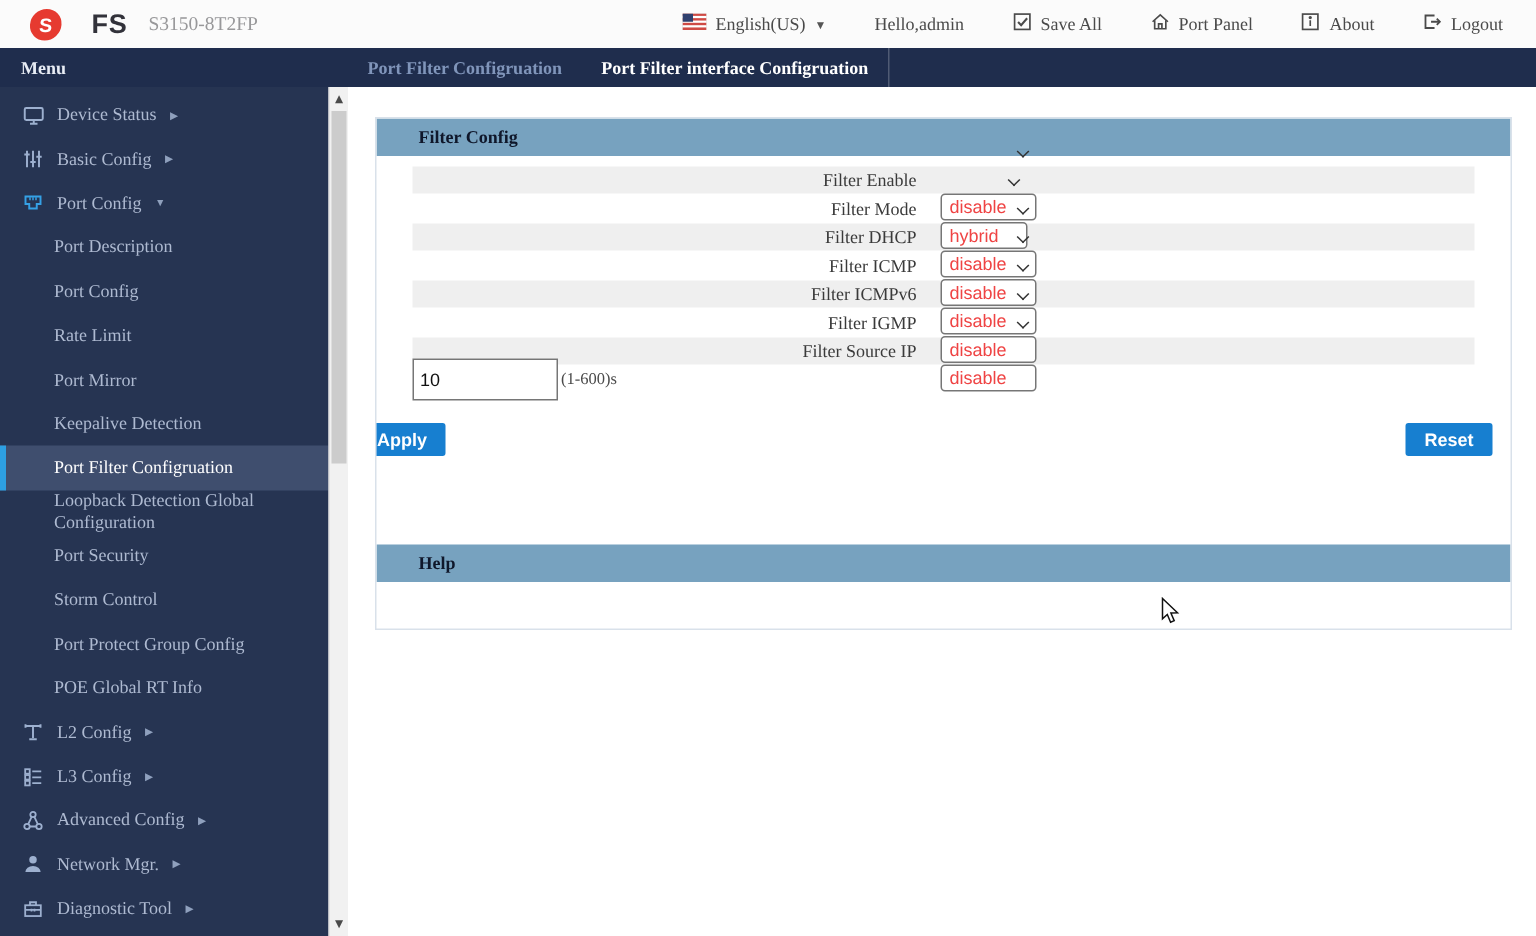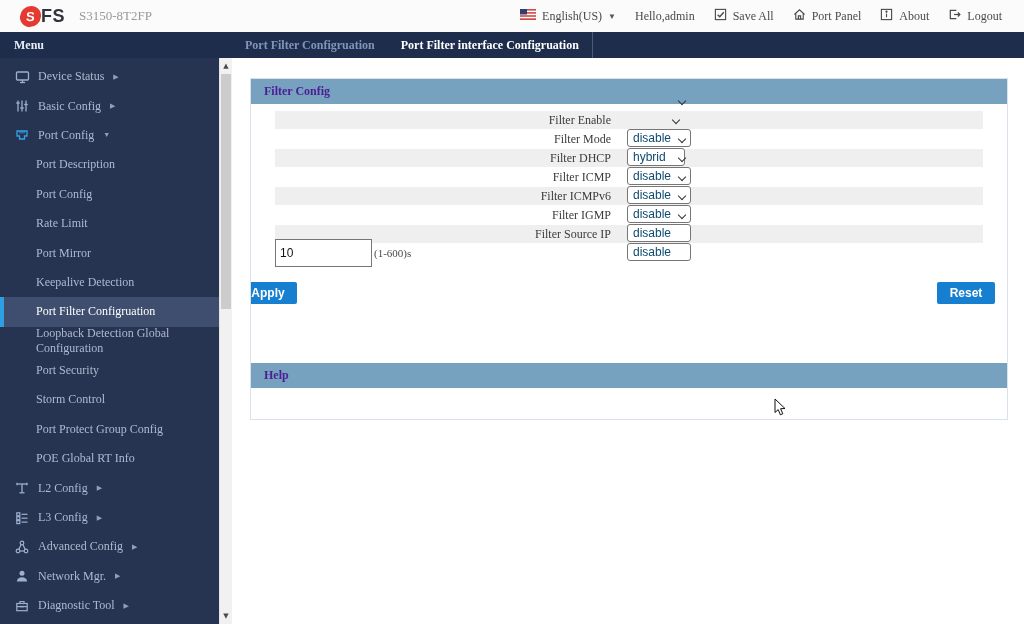--- a/index.html
+++ b/index.html
@@ -15,26 +15,26 @@
     padding-left:20px;
   }
   .logo-circle {
     width:21px; height:21px; border-radius:50%; background:#e63a30;
     color:#fff; font-family:"Liberation Sans",sans-serif; font-weight:bold;
     font-size:13px; display:flex; align-items:center; justify-content:center;
     transform:skewX(-4deg);
   }
   .logo-fs {
     font-family:"Liberation Sans",sans-serif; font-weight:bold;
-    font-size:18px; color:#32323a; margin-left:0; letter-spacing:0.5px;
+    font-size:18px; color:#32323a; margin-left:20px; letter-spacing:0.5px;
   }
   .model { font-size:13px; color:#98989a; margin-left:14px; }
   .top-right {
     margin-left:auto; margin-right:22px; display:flex; align-items:center;
-    gap:19px; font-size:12px; color:#4a4a4a;
+    gap:32px; font-size:12px; color:#4a4a4a;
   }
   .top-item { display:flex; align-items:center; gap:6px; cursor:pointer; white-space:nowrap; }
   .caret { font-size:8px; color:#555; }
 
   
   .menubar {
     height:26px; background:#1f2d4d; position:relative;
     display:flex; align-items:center;
   }
   .menu-label { color:#e8edf5; font-weight:bold; font-size:12px; margin-left:14px; }
@@ -85,36 +85,36 @@
     background:#cccccc; cursor:pointer;
   }
 
   
   .content { flex:1; background:#fff; position:relative; }
   .panel {
     margin:20px 16px 0 18px; border:1px solid #d9e1ea; height:342px;
     overflow:hidden;
   }
   .section-head {
-    height:25px; background:#77a2bf; color:#4c1d95; font-weight:bold;
-    font-size:12px; line-height:25px; padding-left:13px;
+    height:25px; background:#77a2bf; color:#0f172a; font-weight:bold;
+    font-size:12px; line-height:25px; padding-left:28px;
   }
   .form { padding:7px 24px 0 24px; }
   .frow {
     display:flex; align-items:center; height:18px; margin-bottom:1px;
     font-size:12px; color:#3a3a3a;
   }
   .frow.alt { background:#efefef; }
   .flabel { width:352px; text-align:right; padding-right:16px; flex-shrink:0; }
   .selwrap { position:relative; display:inline-block; }
   .selwrap select {
     -webkit-appearance:none; appearance:none;
     font-family:"Liberation Sans",sans-serif; font-size:12px;
     height:18px; padding:0 18px 0 5px; border:1px solid #767676;
-    border-radius:3px; background:#fff; color:#0c4a6e; cursor:pointer;margin-top:36px;
+    border-radius:3px; background:#fff; color:#ef4444; cursor:pointer;margin-top:36px;
   }
   .selwrap::after {
     content:""; position:absolute; right:6px; top:5px; width:5px; height:5px;
     border-right:1.4px solid #333; border-bottom:1.4px solid #333;
     transform:rotate(45deg); pointer-events:none;
   }
   .frow input[type="text"] {
     width:97px; height:17px; border:1px solid #767676; border-radius:0;
     font-family:"Liberation Sans",sans-serif; font-size:12px; padding:13px 4px;
     color:#111;

